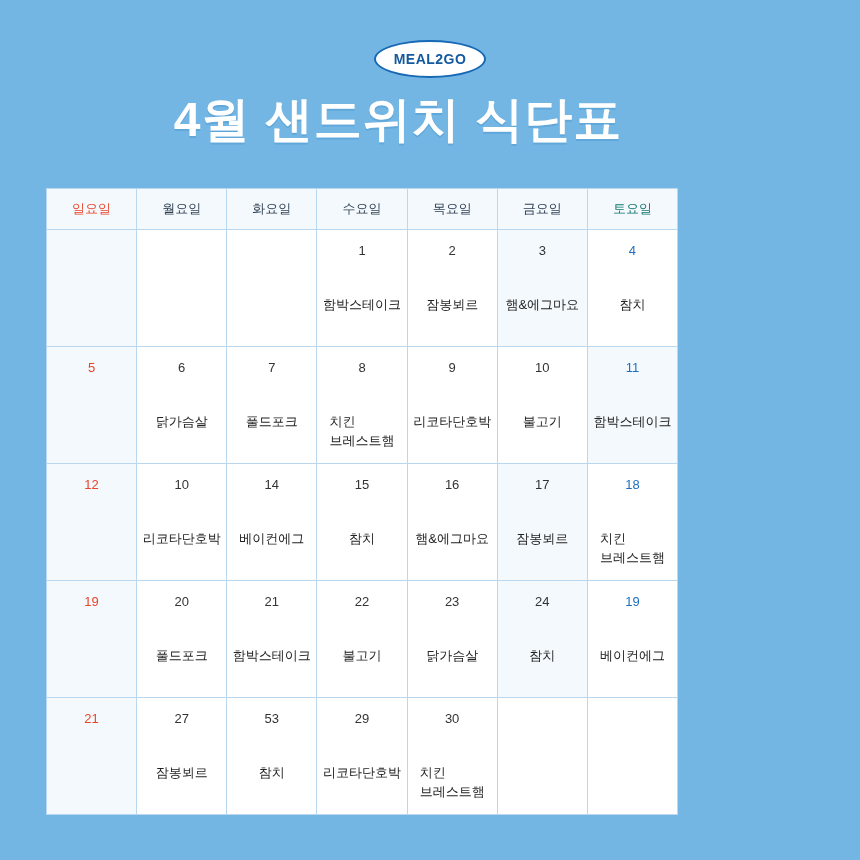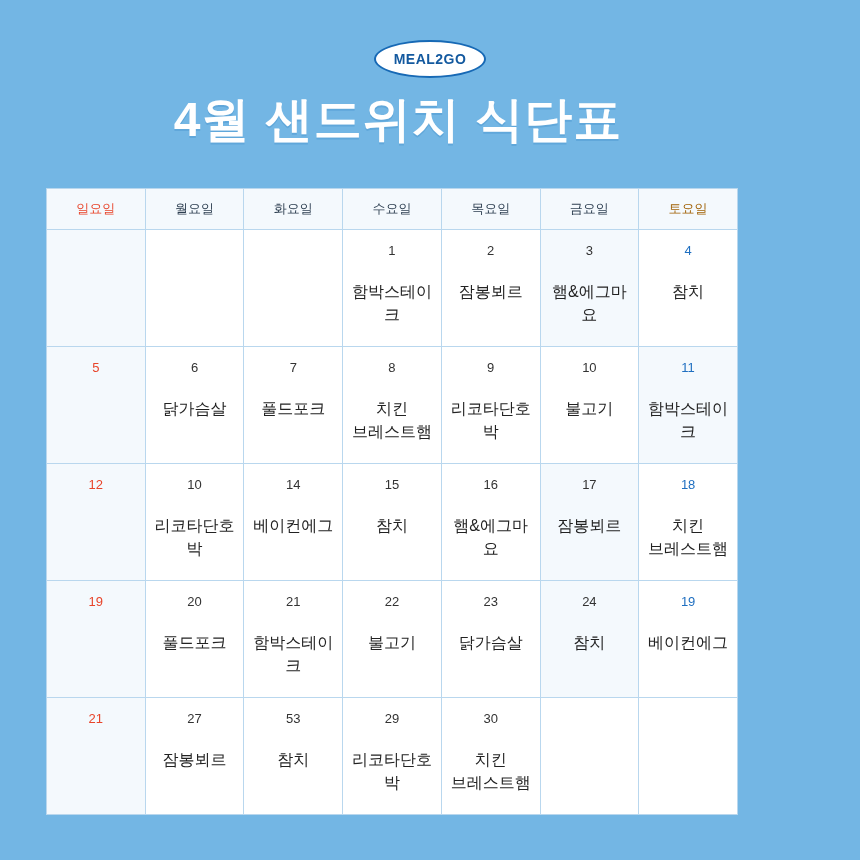--- a/index.html
+++ b/index.html
@@ -61,41 +61,41 @@
     letter-spacing: 1px;
     text-shadow: 0 2px 0 rgba(60,140,200,0.35);
     font-family: "Liberation Sans", sans-serif;
   }
 
   
   .calendar {
     position: absolute;
     top: 188px;
     left: 46px;
-    width: 692px;
+    width: 632px;
     border-collapse: collapse;
     table-layout: fixed;
     background: #ffffff;
   }
   .calendar th, .calendar td {
     border: 1px solid #b9d7ee;
     padding: 0;
     vertical-align: top;
   }
   .calendar thead th {
     height: 40px;
     background: #f4f9fd;
     font-size: 13px;
     font-weight: normal;
     color: #2c3e50;
     text-align: center;
     vertical-align: middle;
   }
   .calendar thead th.sun { color: #e8442a; }
-  .calendar thead th.sat { color: #a16207; }
+  .calendar thead th.sat { color: #0f766e; }
 
   .calendar tbody td {
     height: 116px;
     background: #ffffff;
   }
   .calendar tbody td.tint {
     background: #f4f9fd;
   }
   .cell {
     display: flex;
@@ -106,24 +106,23 @@
     padding-top: 14px;
   }
   .daynum {
     font-size: 13px;
     color: #333333;
     line-height: 1.1;
   }
   .daynum.sun { color: #e8442a; }
   .daynum.sat { color: #1f6fc0; }
   .menu {
-    margin-top: 22px;
-    font-size: 16px;
+    margin-top: 38px;
+    font-size: 13px;
     color: #222222;
-    text-align: center;
     line-height: 1.45;
     padding: 0 4px;
   }
   .menu .l2 { display: block; }
 </style>
 </head>
 <body>
 
 <div class="page">
 

